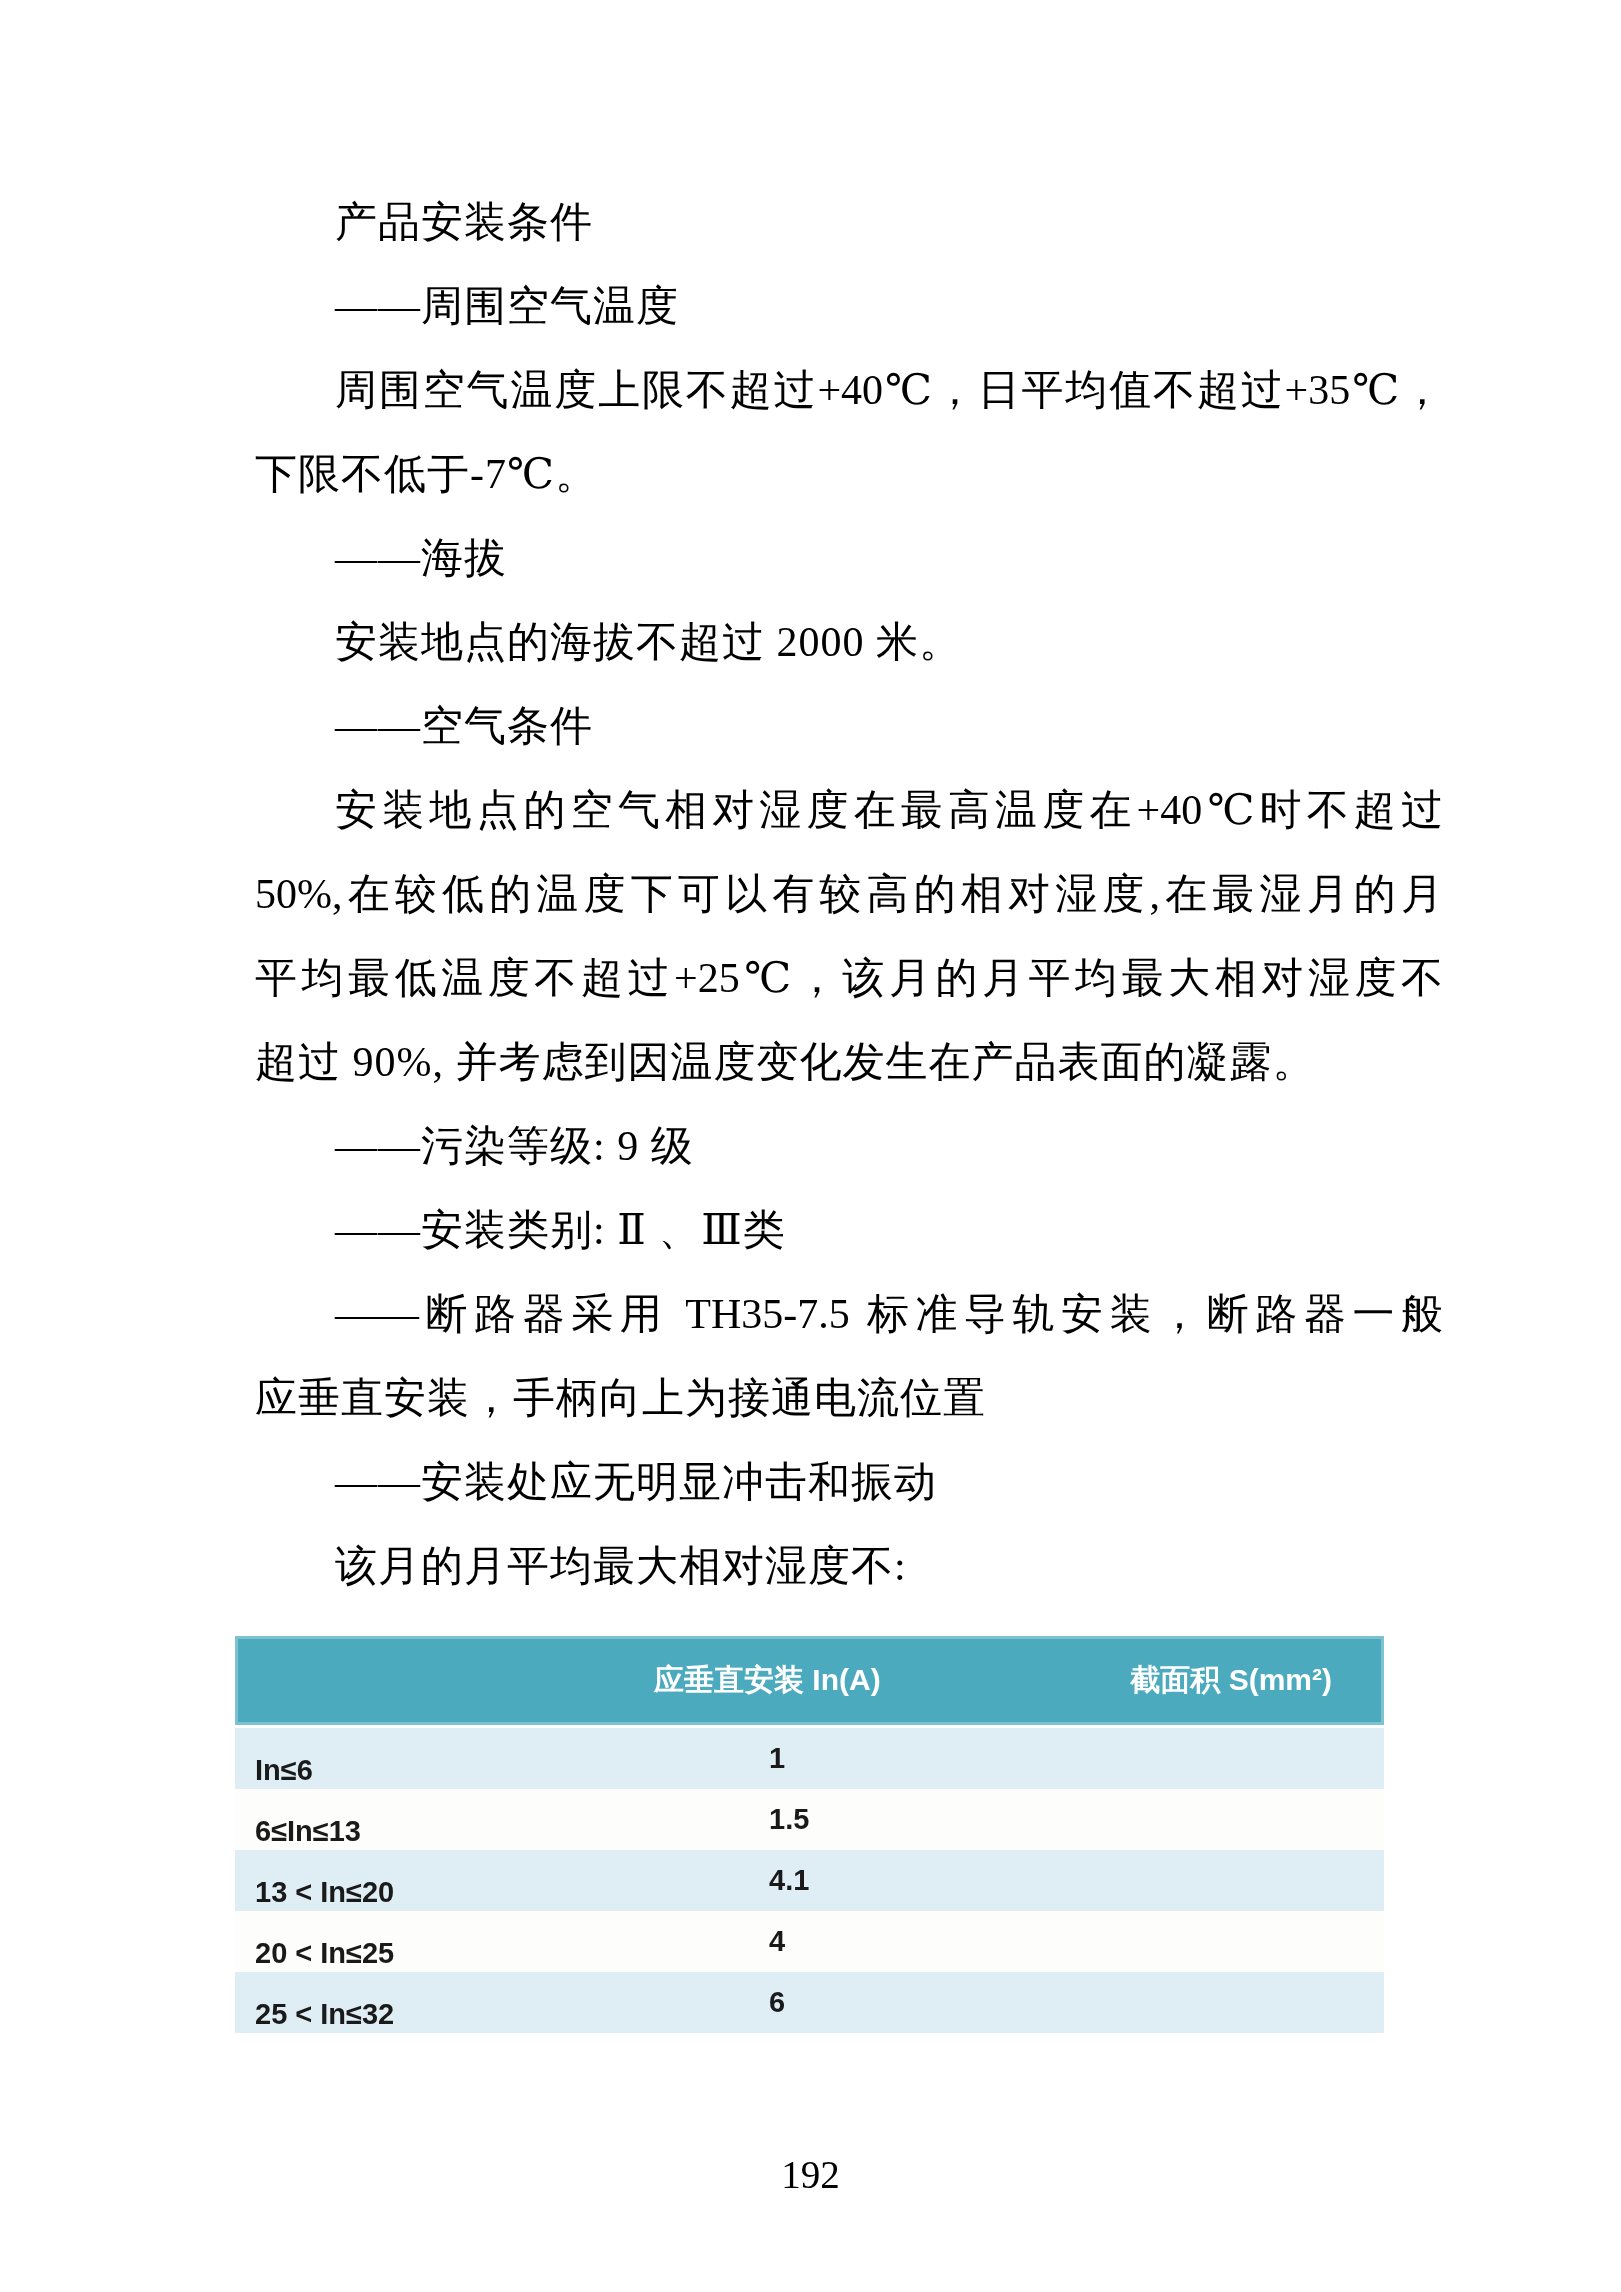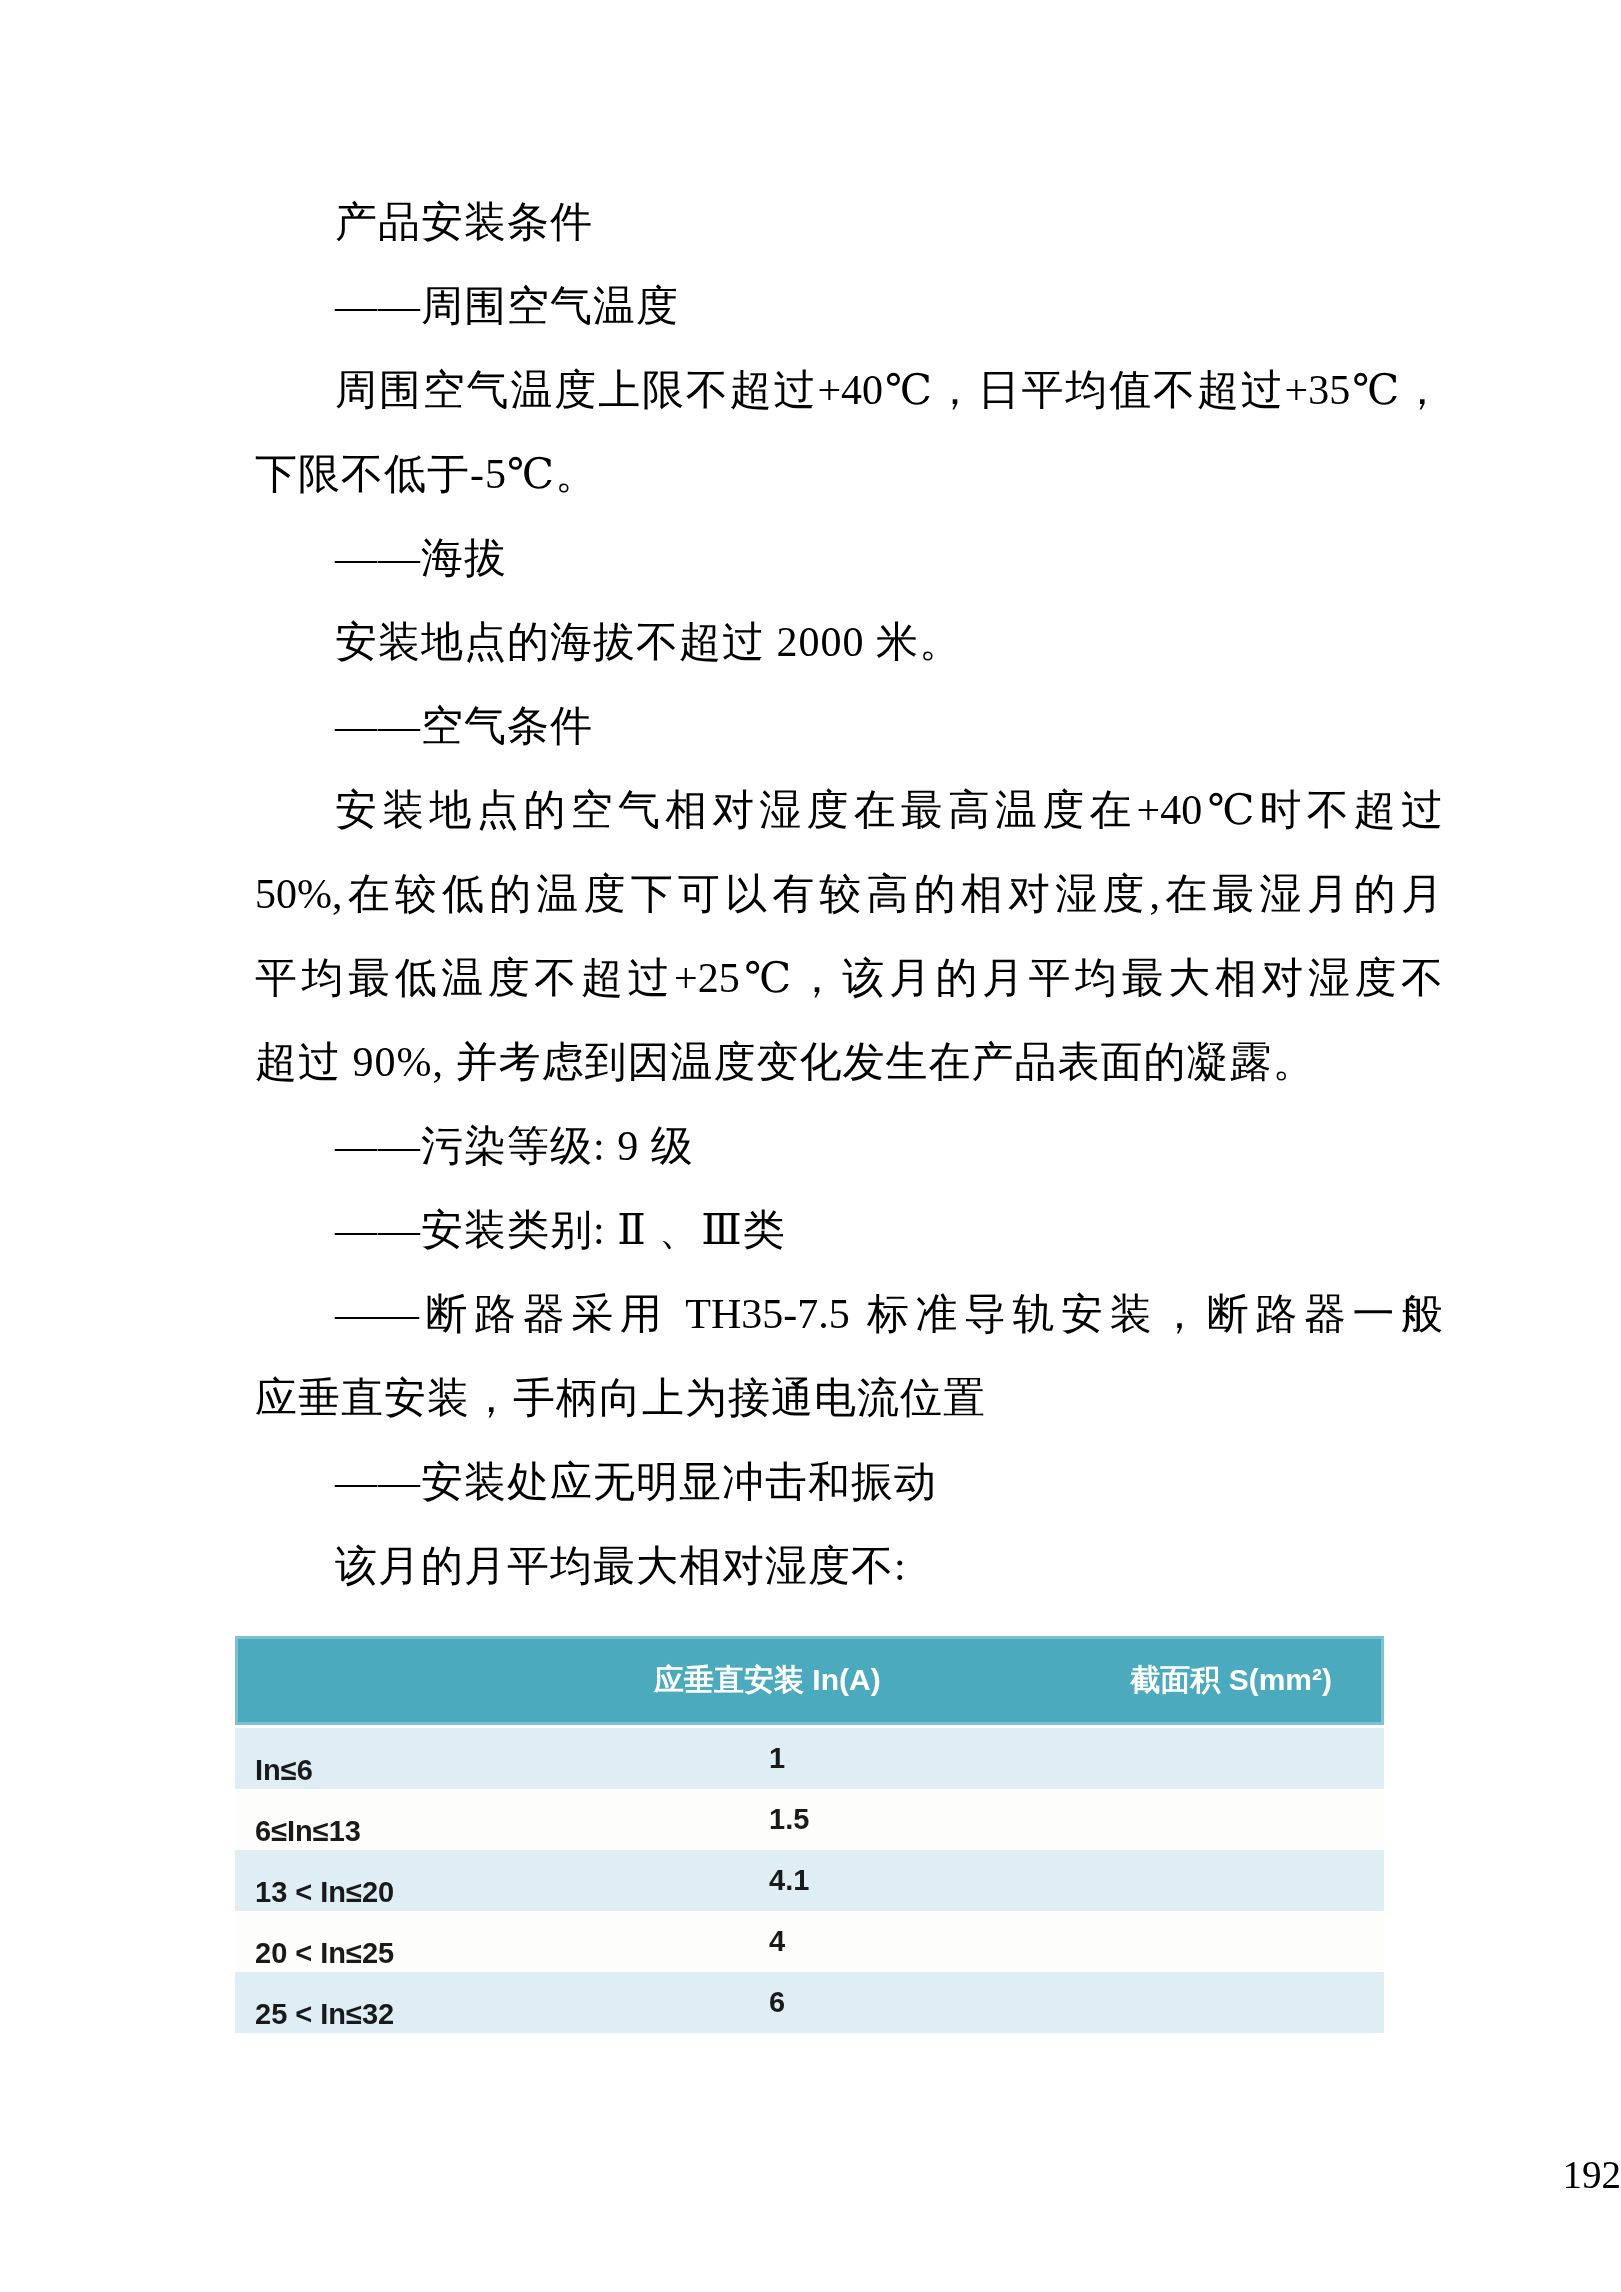--- a/index.html
+++ b/index.html
@@ -84,36 +84,36 @@
     white-space: nowrap;
   }
   .cell-range { left: 20px; margin-top: 12px; }
   .cell-value { left: 534px; }
   
   .page-number {
     position: absolute;
     left: 0;
     top: 2152px;
     width: 100%;
-    text-align: right;
+    text-align: center;
     font-size: 39px;
     font-family: "Liberation Serif", "DejaVu Serif", serif;
     color: #000000;
   }
 </style>
 </head>
 <body>
 
 <div class="page">
 
   <div class="text-block">
     <div class="line indent">产品安装条件</div>
     <div class="line indent">——周围空气温度</div>
     <div class="line indent justify">周围空气温度上限不超过+40℃，日平均值不超过+35℃，</div>
-    <div class="line">下限不低于-5℃。</div>
+    <div class="line">下限不低于-7℃。</div>
     <div class="line indent">——海拔</div>
     <div class="line indent">安装地点的海拔不超过 2000 米。</div>
     <div class="line indent">——空气条件</div>
     <div class="line indent justify">安装地点的空气相对湿度在最高温度在+40℃时不超过</div>
     <div class="line justify">50%,在较低的温度下可以有较高的相对湿度,在最湿月的月</div>
     <div class="line justify">平均最低温度不超过+25℃，该月的月平均最大相对湿度不</div>
     <div class="line">超过 90%, 并考虑到因温度变化发生在产品表面的凝露。</div>
     <div class="line indent">——污染等级: 9 级</div>
     <div class="line indent">——安装类别: Ⅱ 、Ⅲ类</div>
     <div class="line indent justify">——断路器采用 TH35-7.5 标准导轨安装，断路器一般</div>

